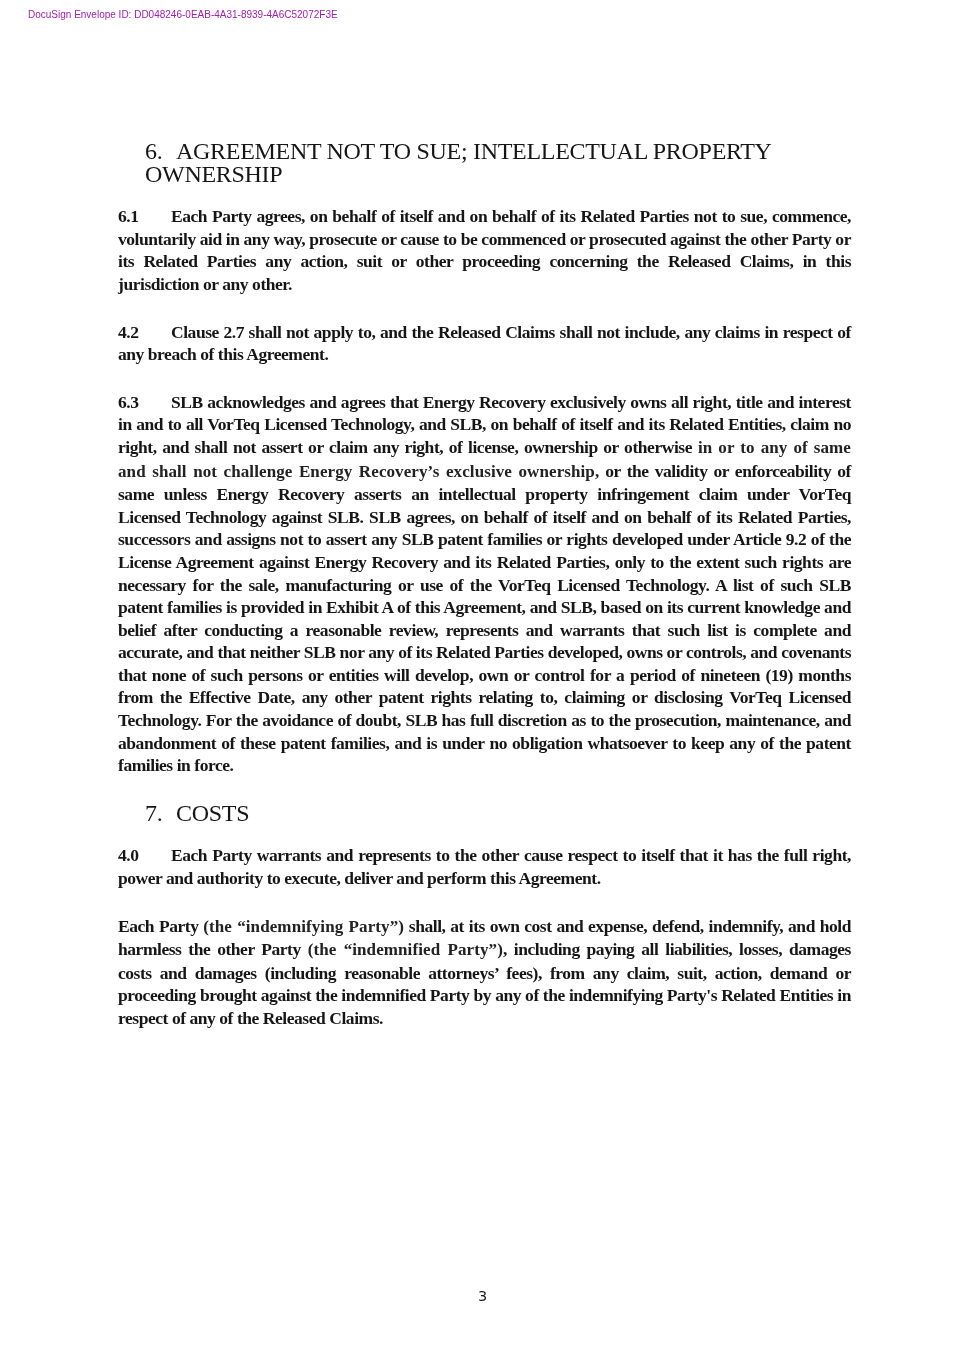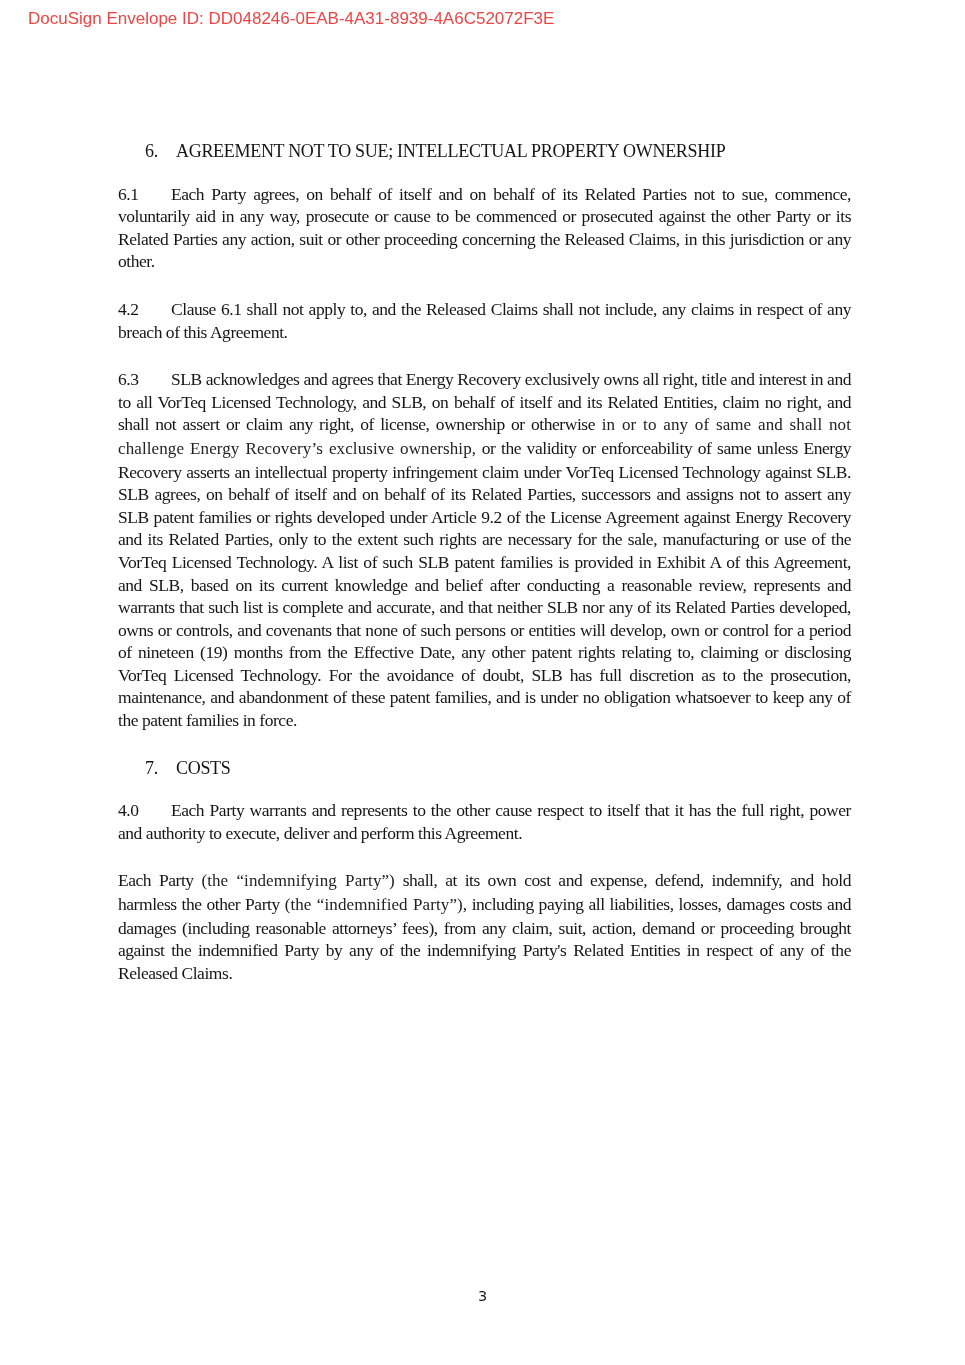--- a/index.html
+++ b/index.html
@@ -9,47 +9,48 @@
     height: 1365px;
     background: #ffffff;
     overflow: hidden;
     font-family: "Liberation Serif", serif;
   }
   .docusign-header {
     position: absolute;
     top: 9px;
     left: 28px;
     font-family: "Liberation Sans", sans-serif;
-    font-size: 17px;
-    color: #ef4444;
+    font-size: 10px;
+    color: #a21caf;
     white-space: nowrap;
   }
   .content {
     position: absolute;
     top: 140px;
     left: 118px;
     width: 733px;
     color: #161616;
     font-size: 17.5px;
     line-height: 22.6px;
     letter-spacing: -0.45px;
   }
   .sec-heading {
     margin: 0 0 20px 27px;
-    font-size: 18px;
+    font-size: 24px;
     font-weight: normal;
     letter-spacing: -0.3px;
   }
   .hnum {
     display: inline-block;
     min-width: 31px;
   }
   .body-para {
     margin: 0 0 25px 0;
     text-align: justify;
+    font-weight: bold;
   }
   .pnum {
     display: inline-block;
     min-width: 53px;
   }
   .alt-font {
     letter-spacing: 0.1px;
     font-size: 17px;
     color: #222222;
   }
@@ -70,21 +71,21 @@
 <div class="page">
 
   <div class="docusign-header">DocuSign Envelope ID: DD048246-0EAB-4A31-8939-4A6C52072F3E</div>
 
   <div class="content">
 
     <h2 class="sec-heading"><span class="hnum">6.</span><span>AGREEMENT NOT TO SUE; INTELLECTUAL PROPERTY OWNERSHIP</span></h2>
 
     <p class="body-para"><span class="pnum">6.1</span><span>Each Party agrees, on behalf of itself and on behalf of its Related Parties not to sue, commence, voluntarily aid in any way, prosecute or cause to be commenced or prosecuted against the other Party or its Related Parties any action, suit or other proceeding concerning the Released Claims, in this jurisdiction or any other.</span></p>
 
-    <p class="body-para"><span class="pnum">4.2</span><span>Clause 6.1 shall not apply to, and the Released Claims shall not include, any claims in respect of any breach of this Agreement.</span></p>
+    <p class="body-para"><span class="pnum">4.2</span><span>Clause 2.7 shall not apply to, and the Released Claims shall not include, any claims in respect of any breach of this Agreement.</span></p>
 
     <p class="body-para"><span class="pnum">6.3</span><span>SLB acknowledges and agrees that Energy Recovery exclusively owns all right, title and interest in and to all VorTeq Licensed Technology, and SLB, on behalf of itself and its Related Entities, claim no right, and shall not assert or claim any right, of license, ownership or otherwise</span><span class="alt-font"> in or to any of same and shall not challenge Energy Recovery’s exclusive ownership,</span><span> or the validity or enforceability of same unless Energy Recovery asserts an intellectual property infringement claim under VorTeq Licensed Technology against SLB. SLB agrees, on behalf of itself and on behalf of its Related Parties, successors and assigns not to assert any SLB patent families or rights developed under Article 9.2 of the License Agreement against Energy Recovery and its Related Parties, only to the extent such rights are necessary for the sale, manufacturing or use of the VorTeq Licensed Technology. A list of such SLB patent families is provided in Exhibit A of this Agreement, and SLB, based on its current knowledge and belief after conducting a reasonable review, represents and warrants that such list is complete and accurate, and that neither SLB nor any of its Related Parties developed, owns or controls, and covenants that none of such persons or entities will develop, own or control for a period of nineteen (19) months from the Effective Date, any other patent rights relating to, claiming or disclosing VorTeq Licensed Technology. For the avoidance of doubt, SLB has full discretion as to the prosecution, maintenance, and abandonment of these patent families, and is under no obligation whatsoever to keep any of the patent families in force.</span></p>
 
     <h2 class="sec-heading"><span class="hnum">7.</span><span>COSTS</span></h2>
 
 
 
 
     <p class="body-para"><span class="pnum">4.0</span><span>Each Party warrants and represents to the other cause respect to itself that it has the full right, power and authority to execute, deliver and perform this Agreement.</span></p>
 

